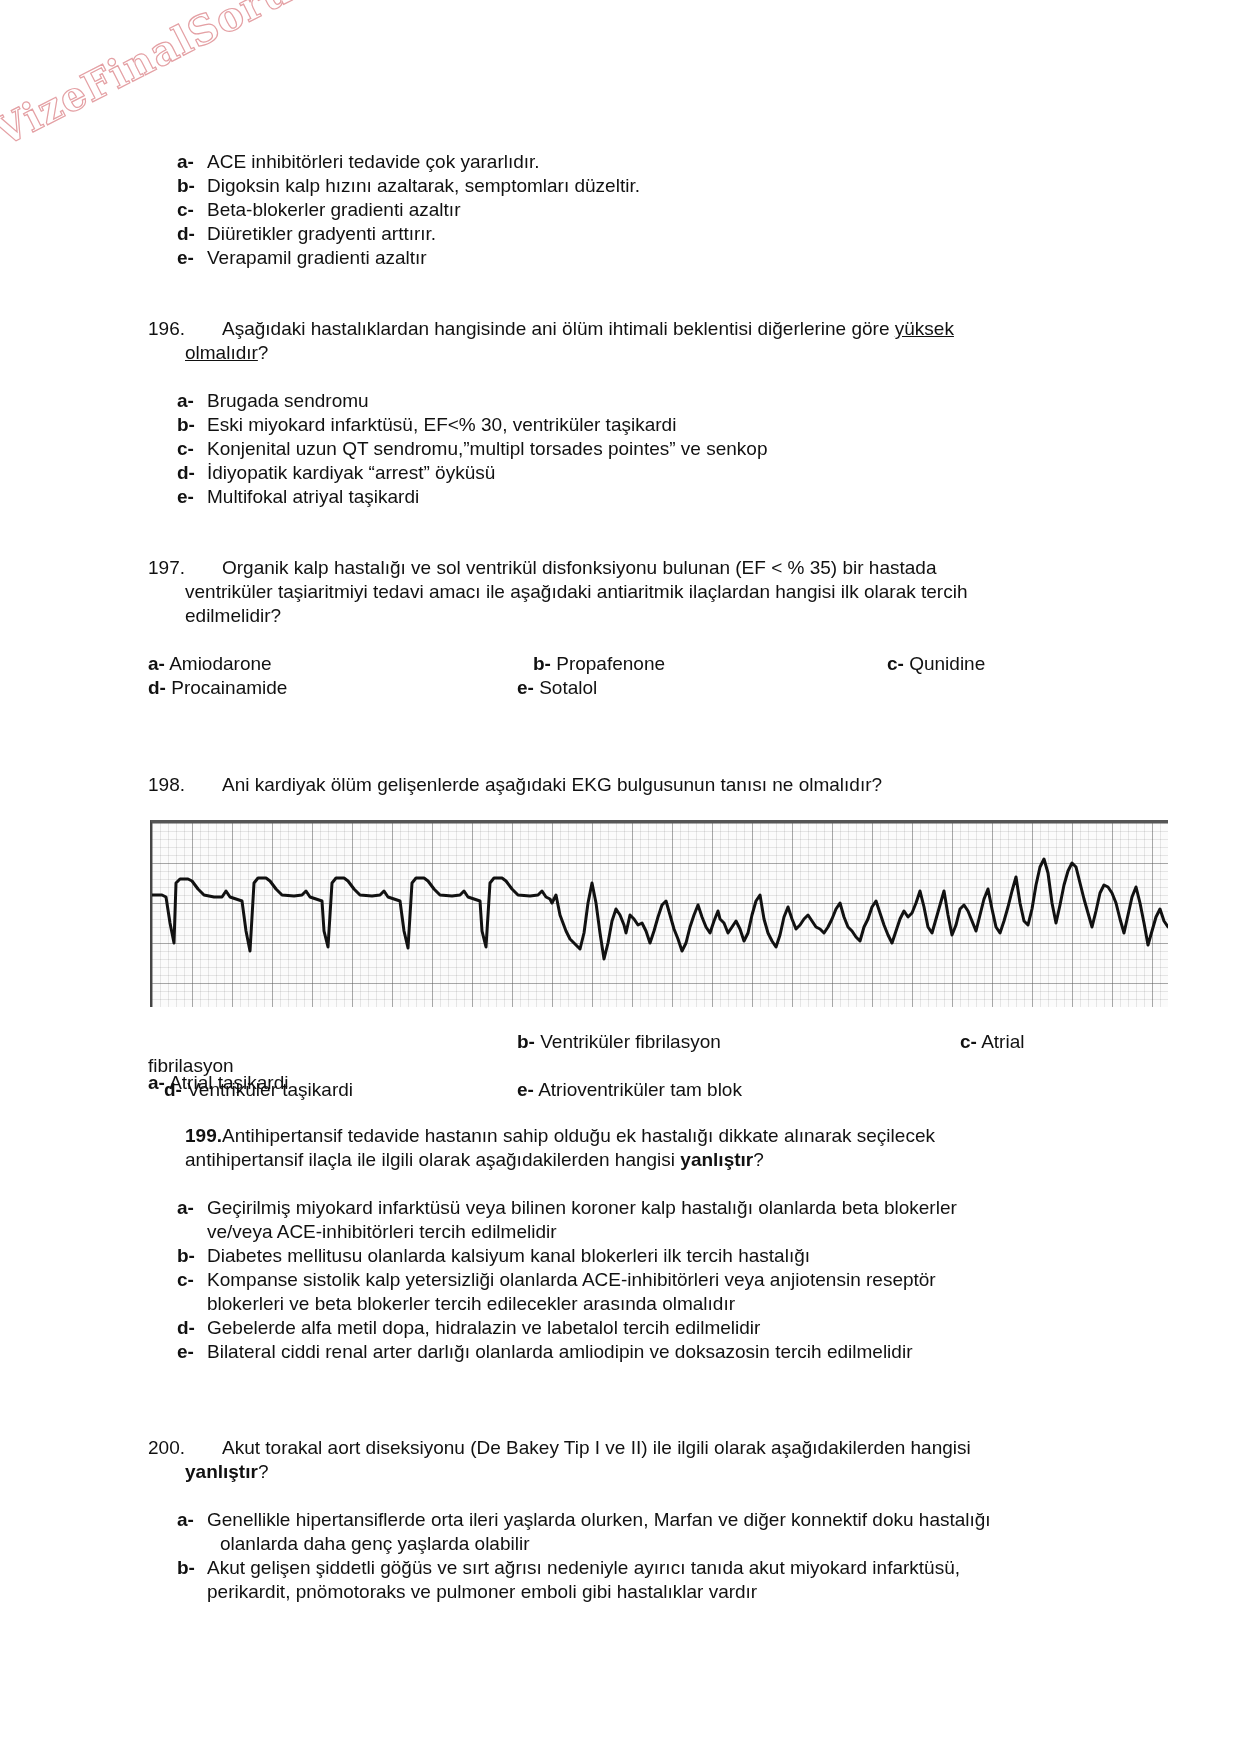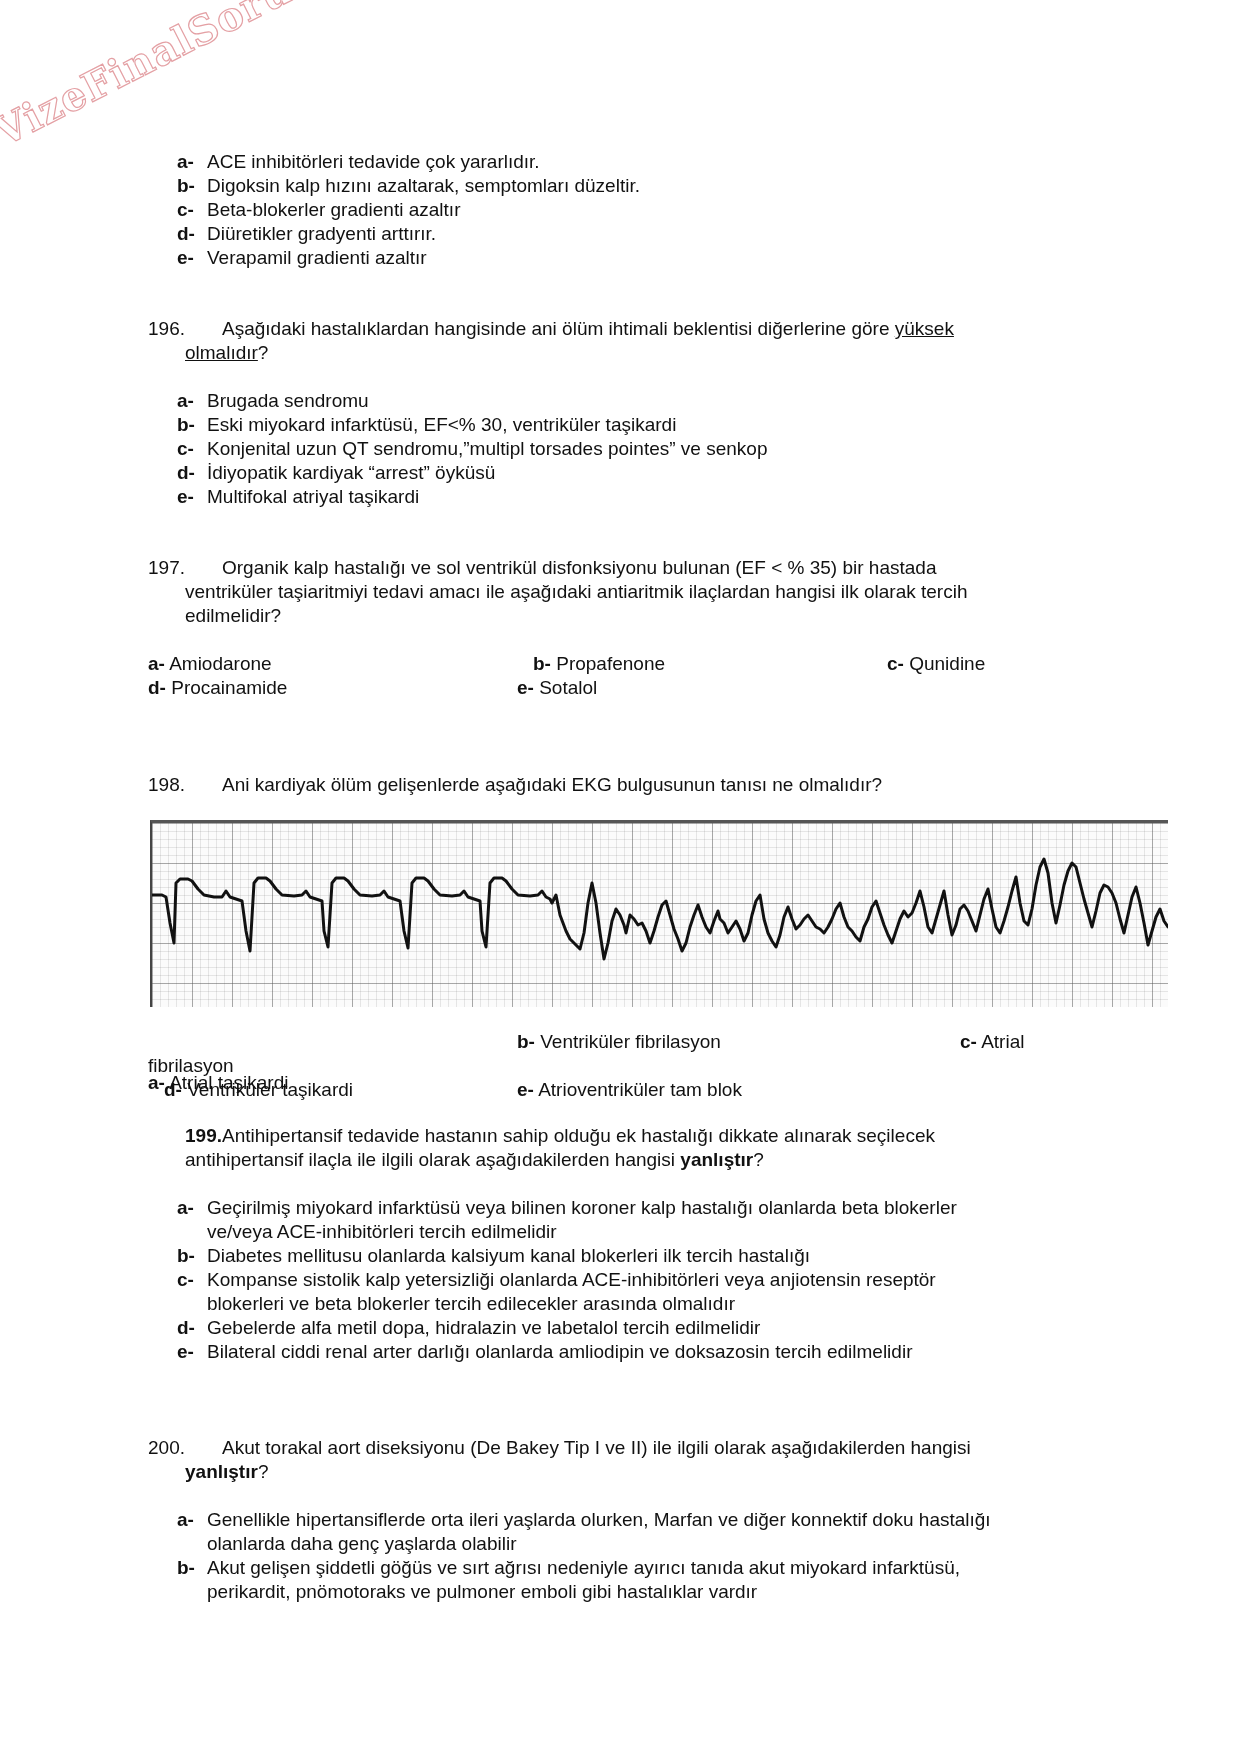--- a/index.html
+++ b/index.html
@@ -118,16 +118,16 @@
 
 <section>
   <div class="line" style="left:148px;top:1436px;">
     <span class="qnum">200.</span><span>Akut torakal aort diseksiyonu (De Bakey Tip I ve II) ile ilgili olarak aşağıdakilerden hangisi</span>
   </div>
   <div class="line" style="left:185px;top:1460px;">
     <b>yanlıştır</b><span>?</span>
   </div>
 
   <div class="line" style="left:177px;top:1508px;"><span class="lbl">a-</span><span>Genellikle hipertansiflerde orta ileri yaşlarda olurken, Marfan ve diğer konnektif doku hastalığı</span></div>
-  <div class="line" style="left:207px;top:1532px;">olanlarda daha genç yaşlarda olabilir</div>
+  <div class="line" style="left:220px;top:1532px;">olanlarda daha genç yaşlarda olabilir</div>
   <div class="line" style="left:177px;top:1556px;"><span class="lbl">b-</span><span>Akut gelişen şiddetli göğüs ve sırt ağrısı nedeniyle ayırıcı tanıda akut miyokard infarktüsü,</span></div>
   <div class="line" style="left:207px;top:1580px;">perikardit, pnömotoraks ve pulmoner emboli gibi hastalıklar vardır</div>
 </section>
 
 </body></html>

